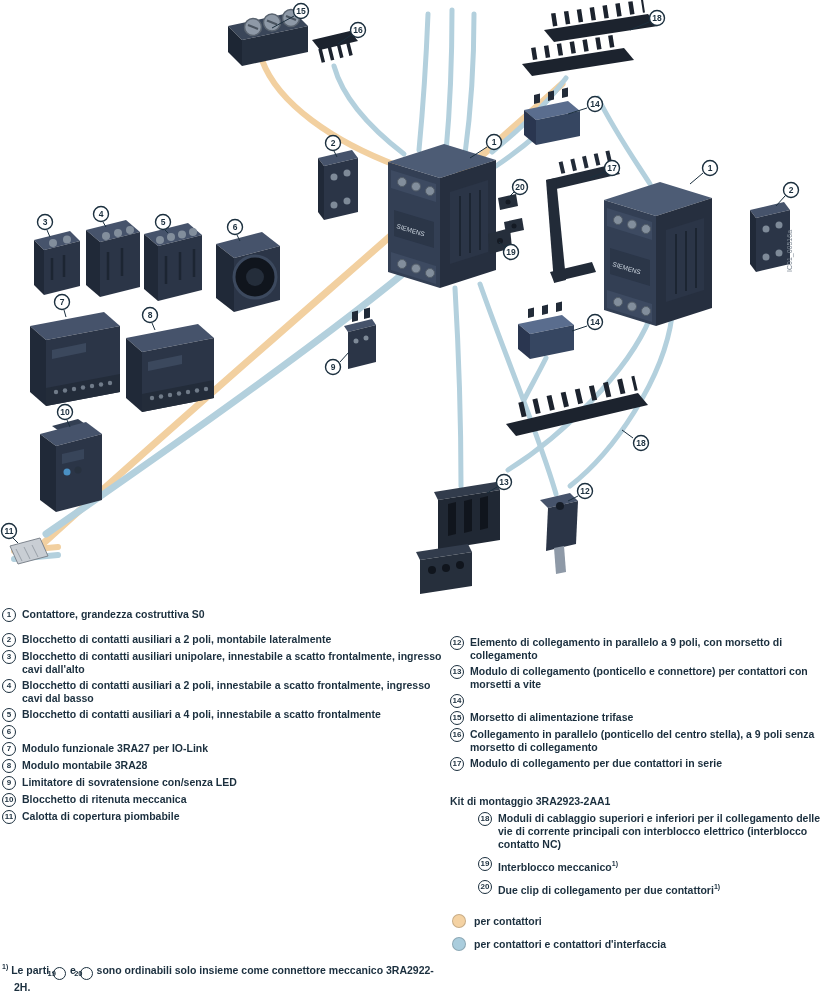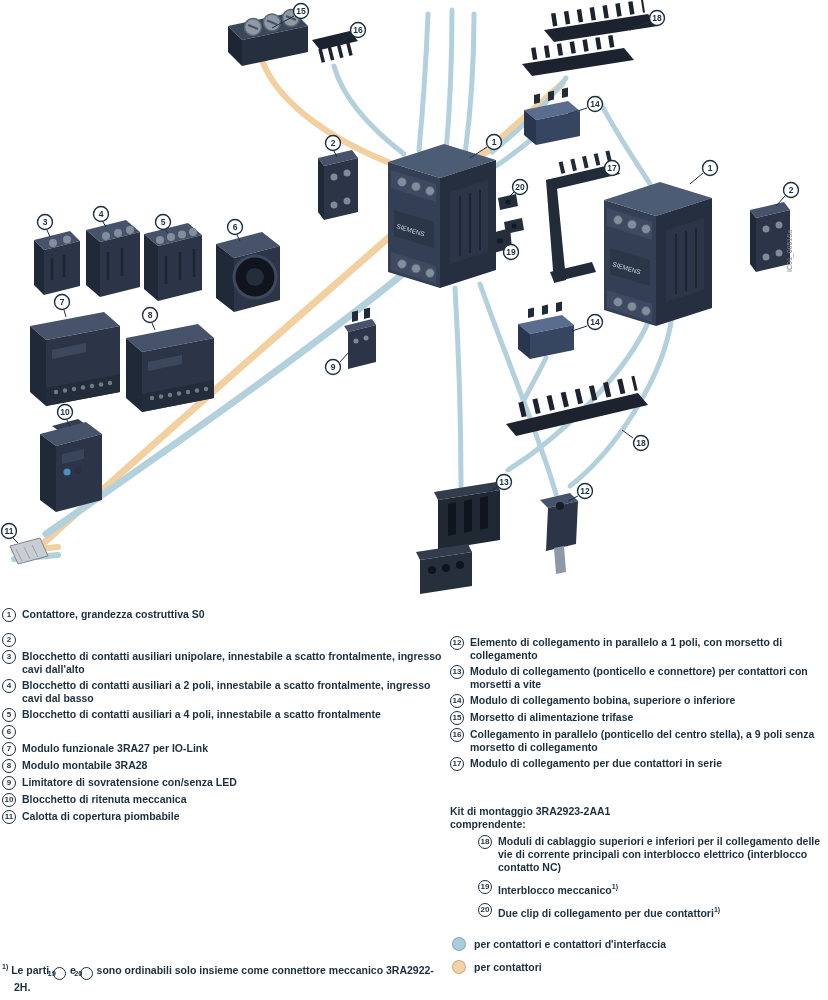--- a/index.html
+++ b/index.html
@@ -12,21 +12,21 @@
   .legend-col-right{left:450px;top:636px;width:375px;}
   .legend-item{display:flex;gap:6px;align-items:flex-start;margin-bottom:3px;}
   .legend-col-left .legend-item:first-child{margin-bottom:11px;}
   .num-circle{flex:0 0 auto;display:inline-flex;align-items:center;justify-content:center;
     width:14px;height:14px;border:1.3px solid #1b2f3e;border-radius:50%;
     font-size:8px;font-weight:bold;background:#fff;line-height:1;}
   .num-circle.inline{display:inline-flex;width:13px;height:13px;font-size:7.5px;
     vertical-align:-2.5px;margin:0 1px;}
   .legend-text{display:block;}
   .legend-text sup{font-size:7px;}
-  .kit-section{margin-top:34px;}
+  .kit-section{margin-top:24px;}
   .kit-title,.kit-subtitle{line-height:13px;}
   .kit-items{margin-top:4px;padding-left:28px;}
   .kit-items .legend-item{margin-bottom:6px;}
   .color-key{margin-top:18px;padding-left:2px;}
   .color-key-row{display:flex;gap:8px;align-items:center;margin-bottom:9px;}
   .color-dot{flex:0 0 auto;width:14px;height:14px;border-radius:50%;border:1px solid rgba(0,0,0,0.18);}
   .footnote{position:absolute;left:2px;top:960px;width:440px;font-size:10.5px;font-weight:bold;
     line-height:14px;padding-left:12px;text-indent:-12px;}
   .footnote sup{font-size:7px;}
 </style>
@@ -344,20 +344,21 @@
     <text transform="translate(792,272) rotate(-90)" font-size="7" fill="#7a8591">IC01_00516a</text>
   </svg>
 
   <div class="legend legend-col-left">
       <div class="legend-item">
         <span class="num-circle">1</span>
         <span class="legend-text">Contattore, grandezza costruttiva S0</span>
       </div>
       <div class="legend-item">
         <span class="num-circle">2</span>
+        <span class="legend-text">Blocchetto di contatti ausiliari a 2 poli, montabile lateralmente</span>
       </div>
       <div class="legend-item">
         <span class="num-circle">3</span>
         <span class="legend-text">Blocchetto di contatti ausiliari unipolare, innestabile a scatto frontalmente, ingresso cavi dall'alto</span>
       </div>
       <div class="legend-item">
         <span class="num-circle">4</span>
         <span class="legend-text">Blocchetto di contatti ausiliari a 2 poli, innestabile a scatto frontalmente, ingresso cavi dal basso</span>
       </div>
       <div class="legend-item">
@@ -386,70 +387,68 @@
       <div class="legend-item">
         <span class="num-circle">11</span>
         <span class="legend-text">Calotta di copertura piombabile</span>
       </div>
     </div>
 
   <div class="legend legend-col-right">
     <div>
         <div class="legend-item">
           <span class="num-circle">12</span>
-          <span class="legend-text">Elemento di collegamento in parallelo a 1 poli, con morsetto di collegamento</span>
+          <span class="legend-text">Elemento di collegamento in parallelo a 9 poli, con morsetto di collegamento</span>
         </div>
         <div class="legend-item">
           <span class="num-circle">13</span>
           <span class="legend-text">Modulo di collegamento (ponticello e connettore) per contattori con morsetti a vite</span>
         </div>
         <div class="legend-item">
           <span class="num-circle">14</span>
-          <span class="legend-text">Modulo di collegamento bobina, superiore o inferiore</span>
         </div>
         <div class="legend-item">
           <span class="num-circle">15</span>
           <span class="legend-text">Morsetto di alimentazione trifase</span>
         </div>
         <div class="legend-item">
           <span class="num-circle">16</span>
           <span class="legend-text">Collegamento in parallelo (ponticello del centro stella), a 9 poli senza morsetto di collegamento</span>
         </div>
         <div class="legend-item">
           <span class="num-circle">17</span>
           <span class="legend-text">Modulo di collegamento per due contattori in serie</span>
         </div>
       </div>
 
     <div class="kit-section">
       <div class="kit-title">Kit di montaggio 3RA2923-2AA1</div>
-      <div class="kit-subtitle">comprendente:</div>
       <div class="kit-items">
           <div class="legend-item">
             <span class="num-circle">18</span>
             <span class="legend-text">Moduli di cablaggio superiori e inferiori per il collegamento delle vie di corrente principali con interblocco elettrico (interblocco contatto NC)</span>
           </div>
           <div class="legend-item">
             <span class="num-circle">19</span>
             <span class="legend-text">Interblocco meccanico<sup>1)</sup></span>
           </div>
           <div class="legend-item">
             <span class="num-circle">20</span>
             <span class="legend-text">Due clip di collegamento per due contattori<sup>1)</sup></span>
           </div>
         </div>
     </div>
 
     <div class="color-key">
         <div class="color-key-row">
+          <span class="color-dot" style="background: rgb(244, 210, 163);"></span>
+          <span>per contattori</span>
+        </div>
+        <div class="color-key-row">
           <span class="color-dot" style="background: rgb(170, 205, 221);"></span>
           <span>per contattori e contattori d'interfaccia</span>
         </div>
-        <div class="color-key-row">
-          <span class="color-dot" style="background: rgb(244, 210, 163);"></span>
-          <span>per contattori</span>
-        </div>
       </div>
   </div>
 
   <div class="footnote"><sup>1)</sup> <span>Le parti <span class="num-circle inline">19</span> e <span class="num-circle inline">20</span> sono ordinabili solo insieme come connettore meccanico 3RA2922-2H.</span></div>
 
 </div>
 
 </body></html>

